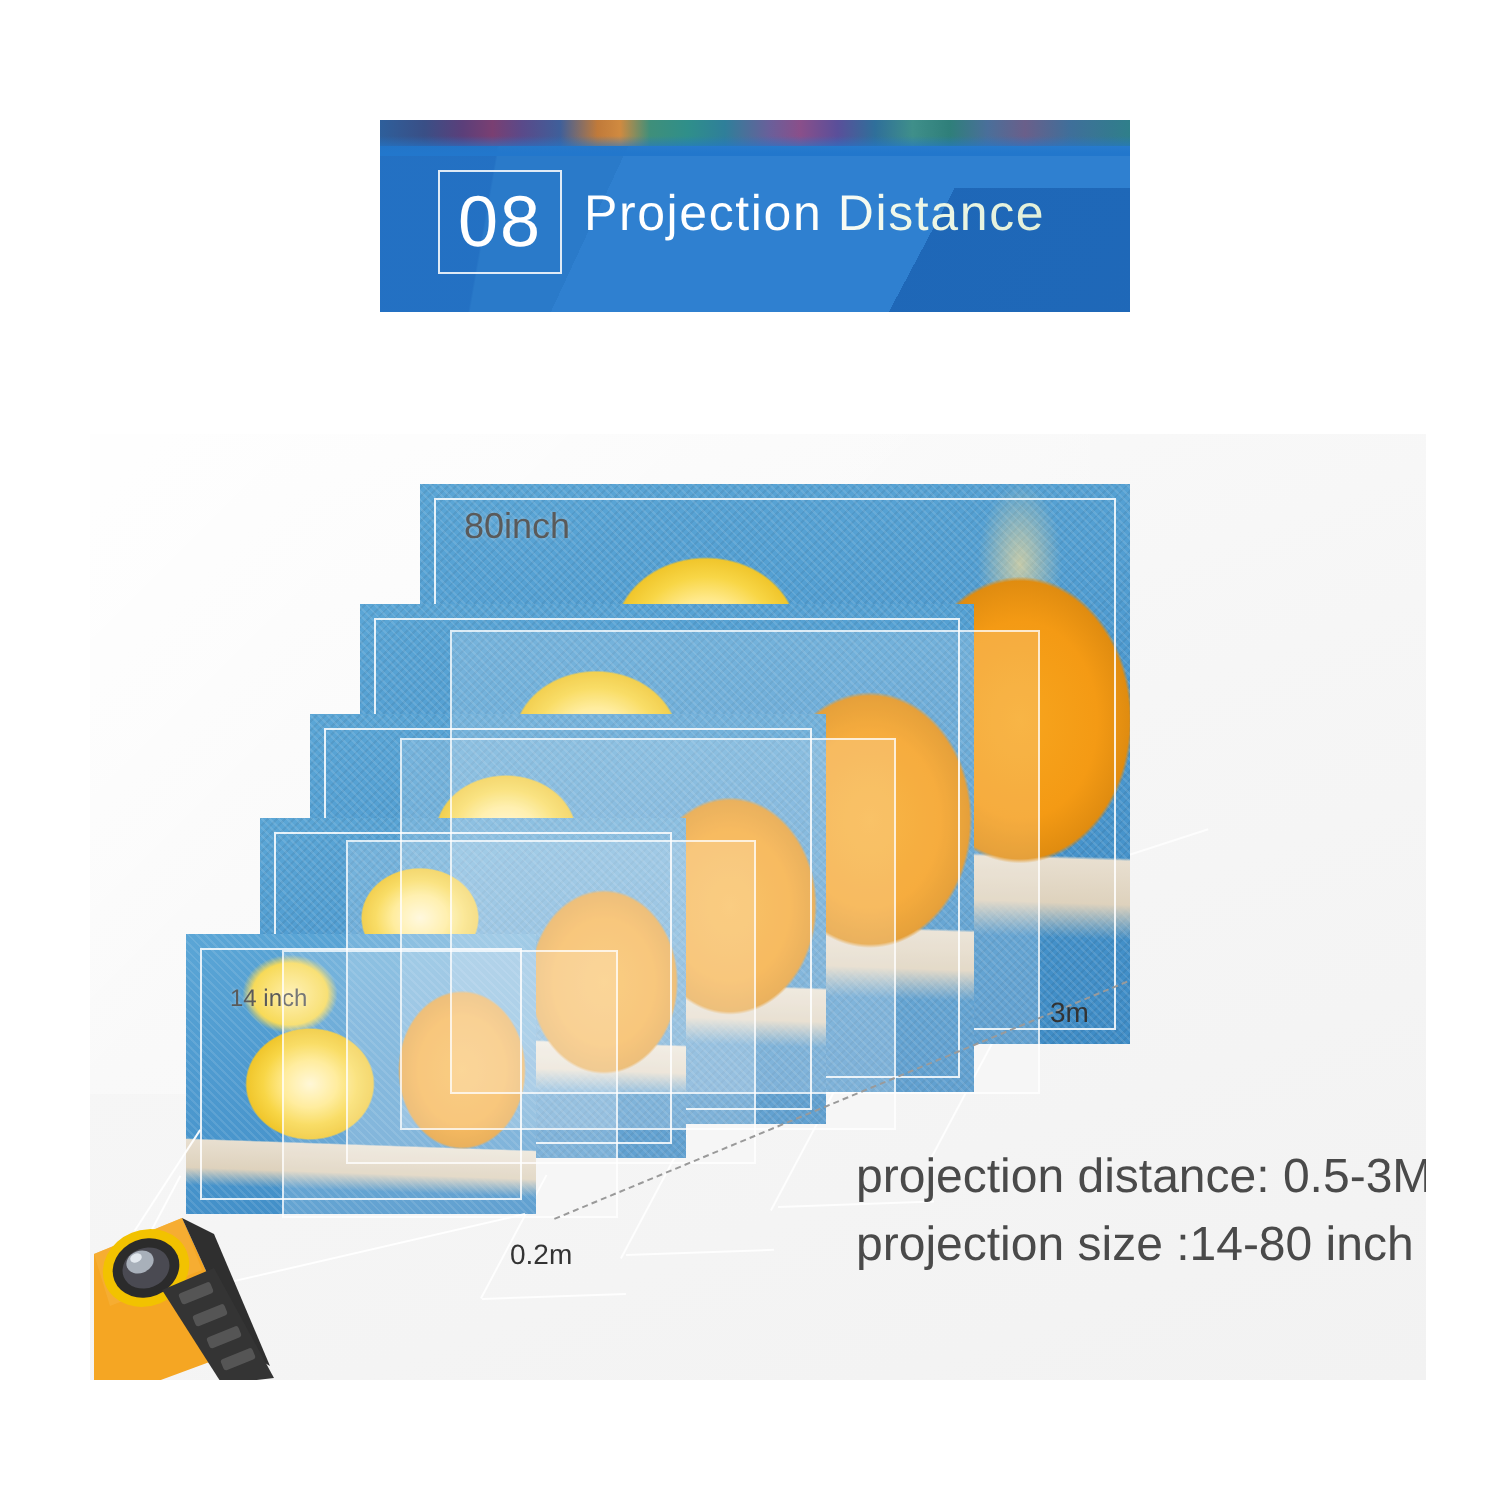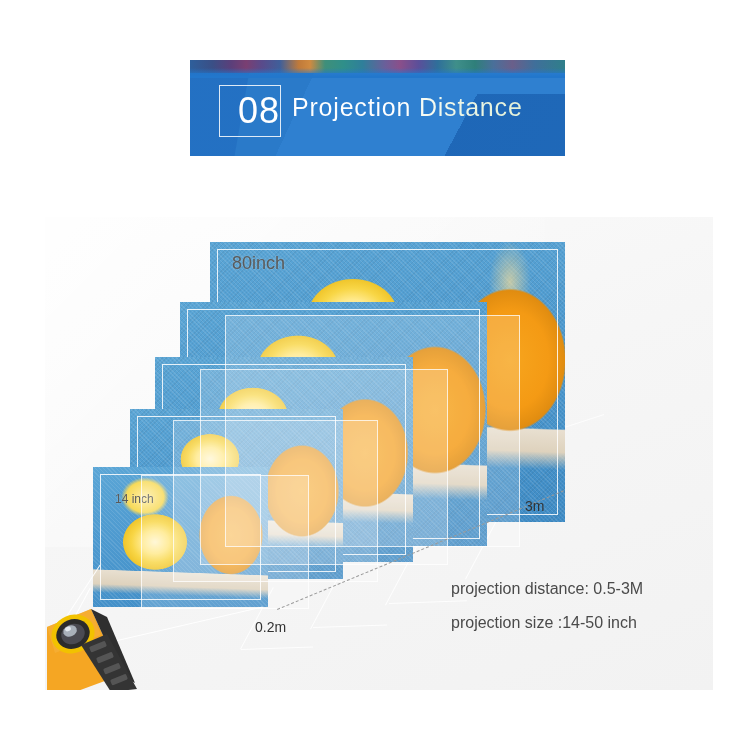--- a/index.html
+++ b/index.html
@@ -65,21 +65,21 @@
   }
   #num-box {
     position: absolute;
     left: 29px;
     top: 25px;
     width: 62px;
     height: 52px;
     border: 1px solid rgba(255,255,255,.85);
     display: flex;
     align-items: center;
-    justify-content: flex-end;
+    justify-content: center;
     box-sizing: border-box;
   }
   #num-text {
     color: #ffffff;
     font-size: 36px;
     font-weight: 300;
     letter-spacing: 1px;
     line-height: 1;
     font-family: "Liberation Sans", sans-serif;
   }
@@ -180,24 +180,24 @@
     width: 310px;
     height: 0;
     border-top: 1.5px dashed #9a9a9a;
     transform: rotate(-22.5deg);
     transform-origin: 0 0;
   }
 
   
   #spec-block {
     position: absolute;
-    left: 406px;
+    left: 383px;
     top: 355px;
     color: #4a4a4a;
-    font-size: 16px;
+    font-size: 24px;
     line-height: 34px;
     white-space: nowrap;
   }
   #spec-block div { font-weight: 400; }
 
   
   #projector {
     position: absolute;
     left: 0px;
     top: 380px;
@@ -309,21 +309,21 @@
   <div class="glass" style="left:128px; top:203px; width:205px; height:162px;"></div>
   <div class="glass" style="left:96px; top:258px; width:168px; height:134px;"></div>
 
   <div id="measure-line"></div>
 
   <div class="dist-label" style="left:210px; top:385px;">0.2m</div>
   <div class="dist-label" style="left:480px; top:264px;">3m</div>
 
   <div id="spec-block">
     <div>projection distance: 0.5-3M</div>
-    <div>projection size :14-50 inch</div>
+    <div>projection size :14-80 inch</div>
   </div>
 
   <div class="beam" style="left:26px; top:406px; width:40px; transform:rotate(-62deg);"></div>
   <div class="beam" style="left:42px; top:430px; width:180px; transform:rotate(-13deg);"></div>
   <div class="beam" style="left:22px; top:398px; width:60px; transform:rotate(-57deg);"></div>
 
   <svg id="projector" viewBox="0 0 120 95" xmlns="http://www.w3.org/2000/svg">
 
     <path d="M2 30 L46 12 L76 78 L30 95 L2 95 Z" fill="#f5a623"></path>
     <path d="M2 30 L46 12 L56 38 L10 56 Z" fill="#f7b23c" opacity="0.6"></path>

